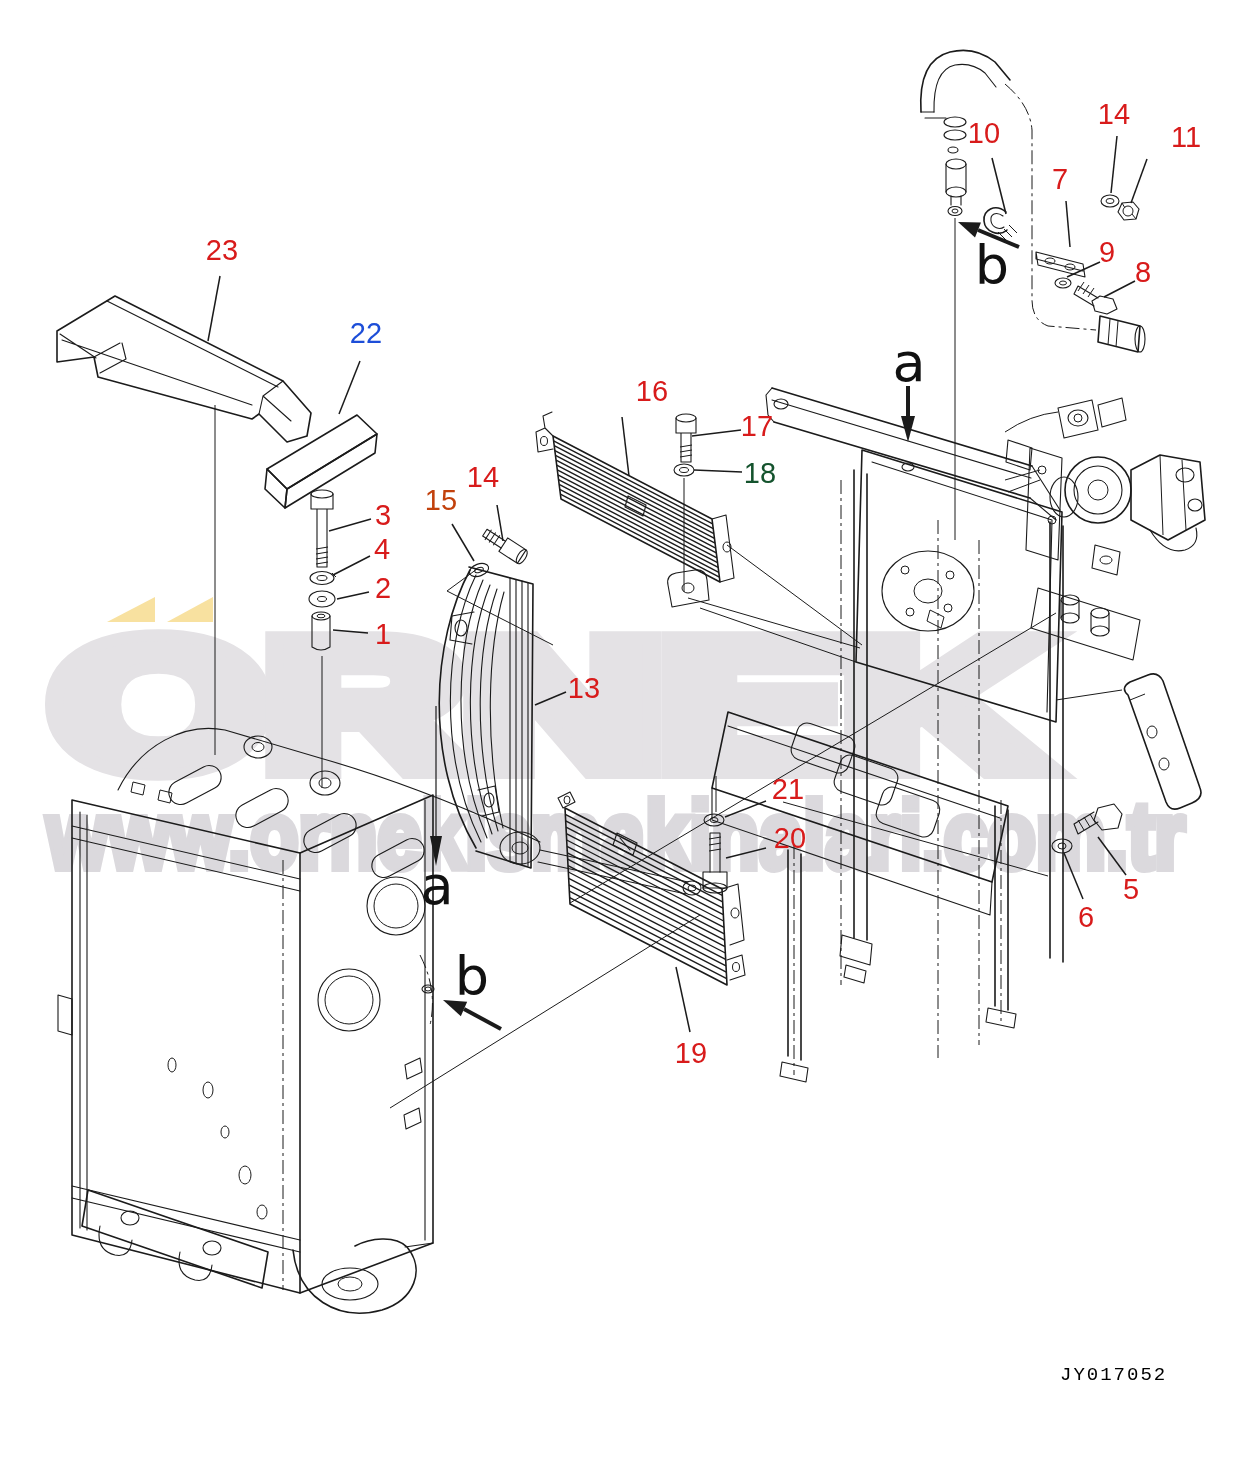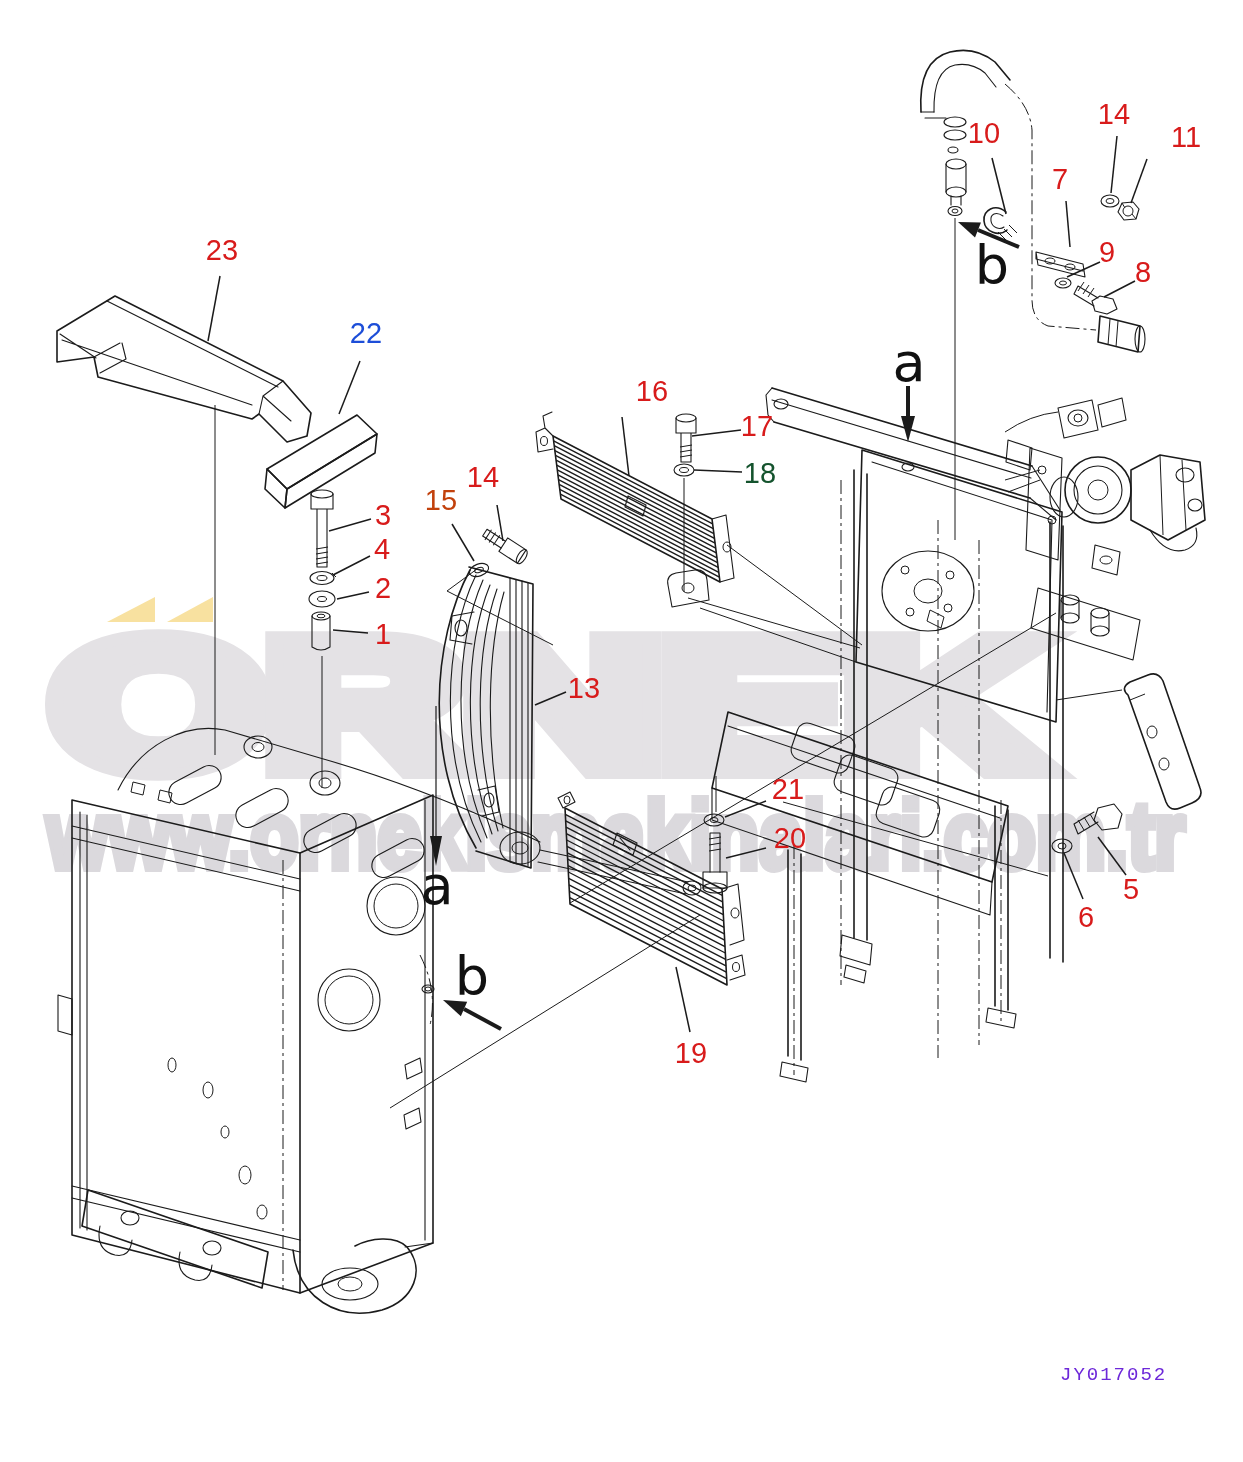--- a/index.html
+++ b/index.html
@@ -4,21 +4,21 @@
 <style>
   html,body{margin:0;padding:0;background:#ffffff;}
   #stage{position:relative;width:1243px;height:1462px;background:#fff;overflow:hidden;
          font-family:"Liberation Sans", sans-serif;}
   #stage svg{position:absolute;left:0;top:0;}
   .callout{position:absolute;transform:translate(-50%,-50%);font-size:29px;line-height:1;
            font-family:"Liberation Sans",sans-serif;user-select:none;white-space:nowrap;}
   .viewletter{position:absolute;transform:translate(-50%,-50%);font-size:54px;line-height:1;
            color:#111;font-family:"DejaVu Sans",sans-serif;user-select:none;}
   #drawing-code{position:absolute;left:1060px;top:1364px;font-size:19px;letter-spacing:2px;
-           color:#6d28d9;font-family:"Liberation Mono",monospace;}
+           color:#000000;font-family:"Liberation Mono",monospace;}
   .lw{stroke:#1b1b1b;fill:none;stroke-width:1.6;stroke-linejoin:round;stroke-linecap:round;}
   .ld{stroke:#1b1b1b;fill:none;stroke-width:1.1;stroke-linejoin:round;stroke-linecap:round;}
   .lt{stroke:#1b1b1b;fill:none;stroke-width:1;}
   .dd{stroke:#1b1b1b;fill:none;stroke-width:1;stroke-dasharray:14 4 3 4;}
 </style>
 </head>
 <body>
 
 <div id="stage">
 

